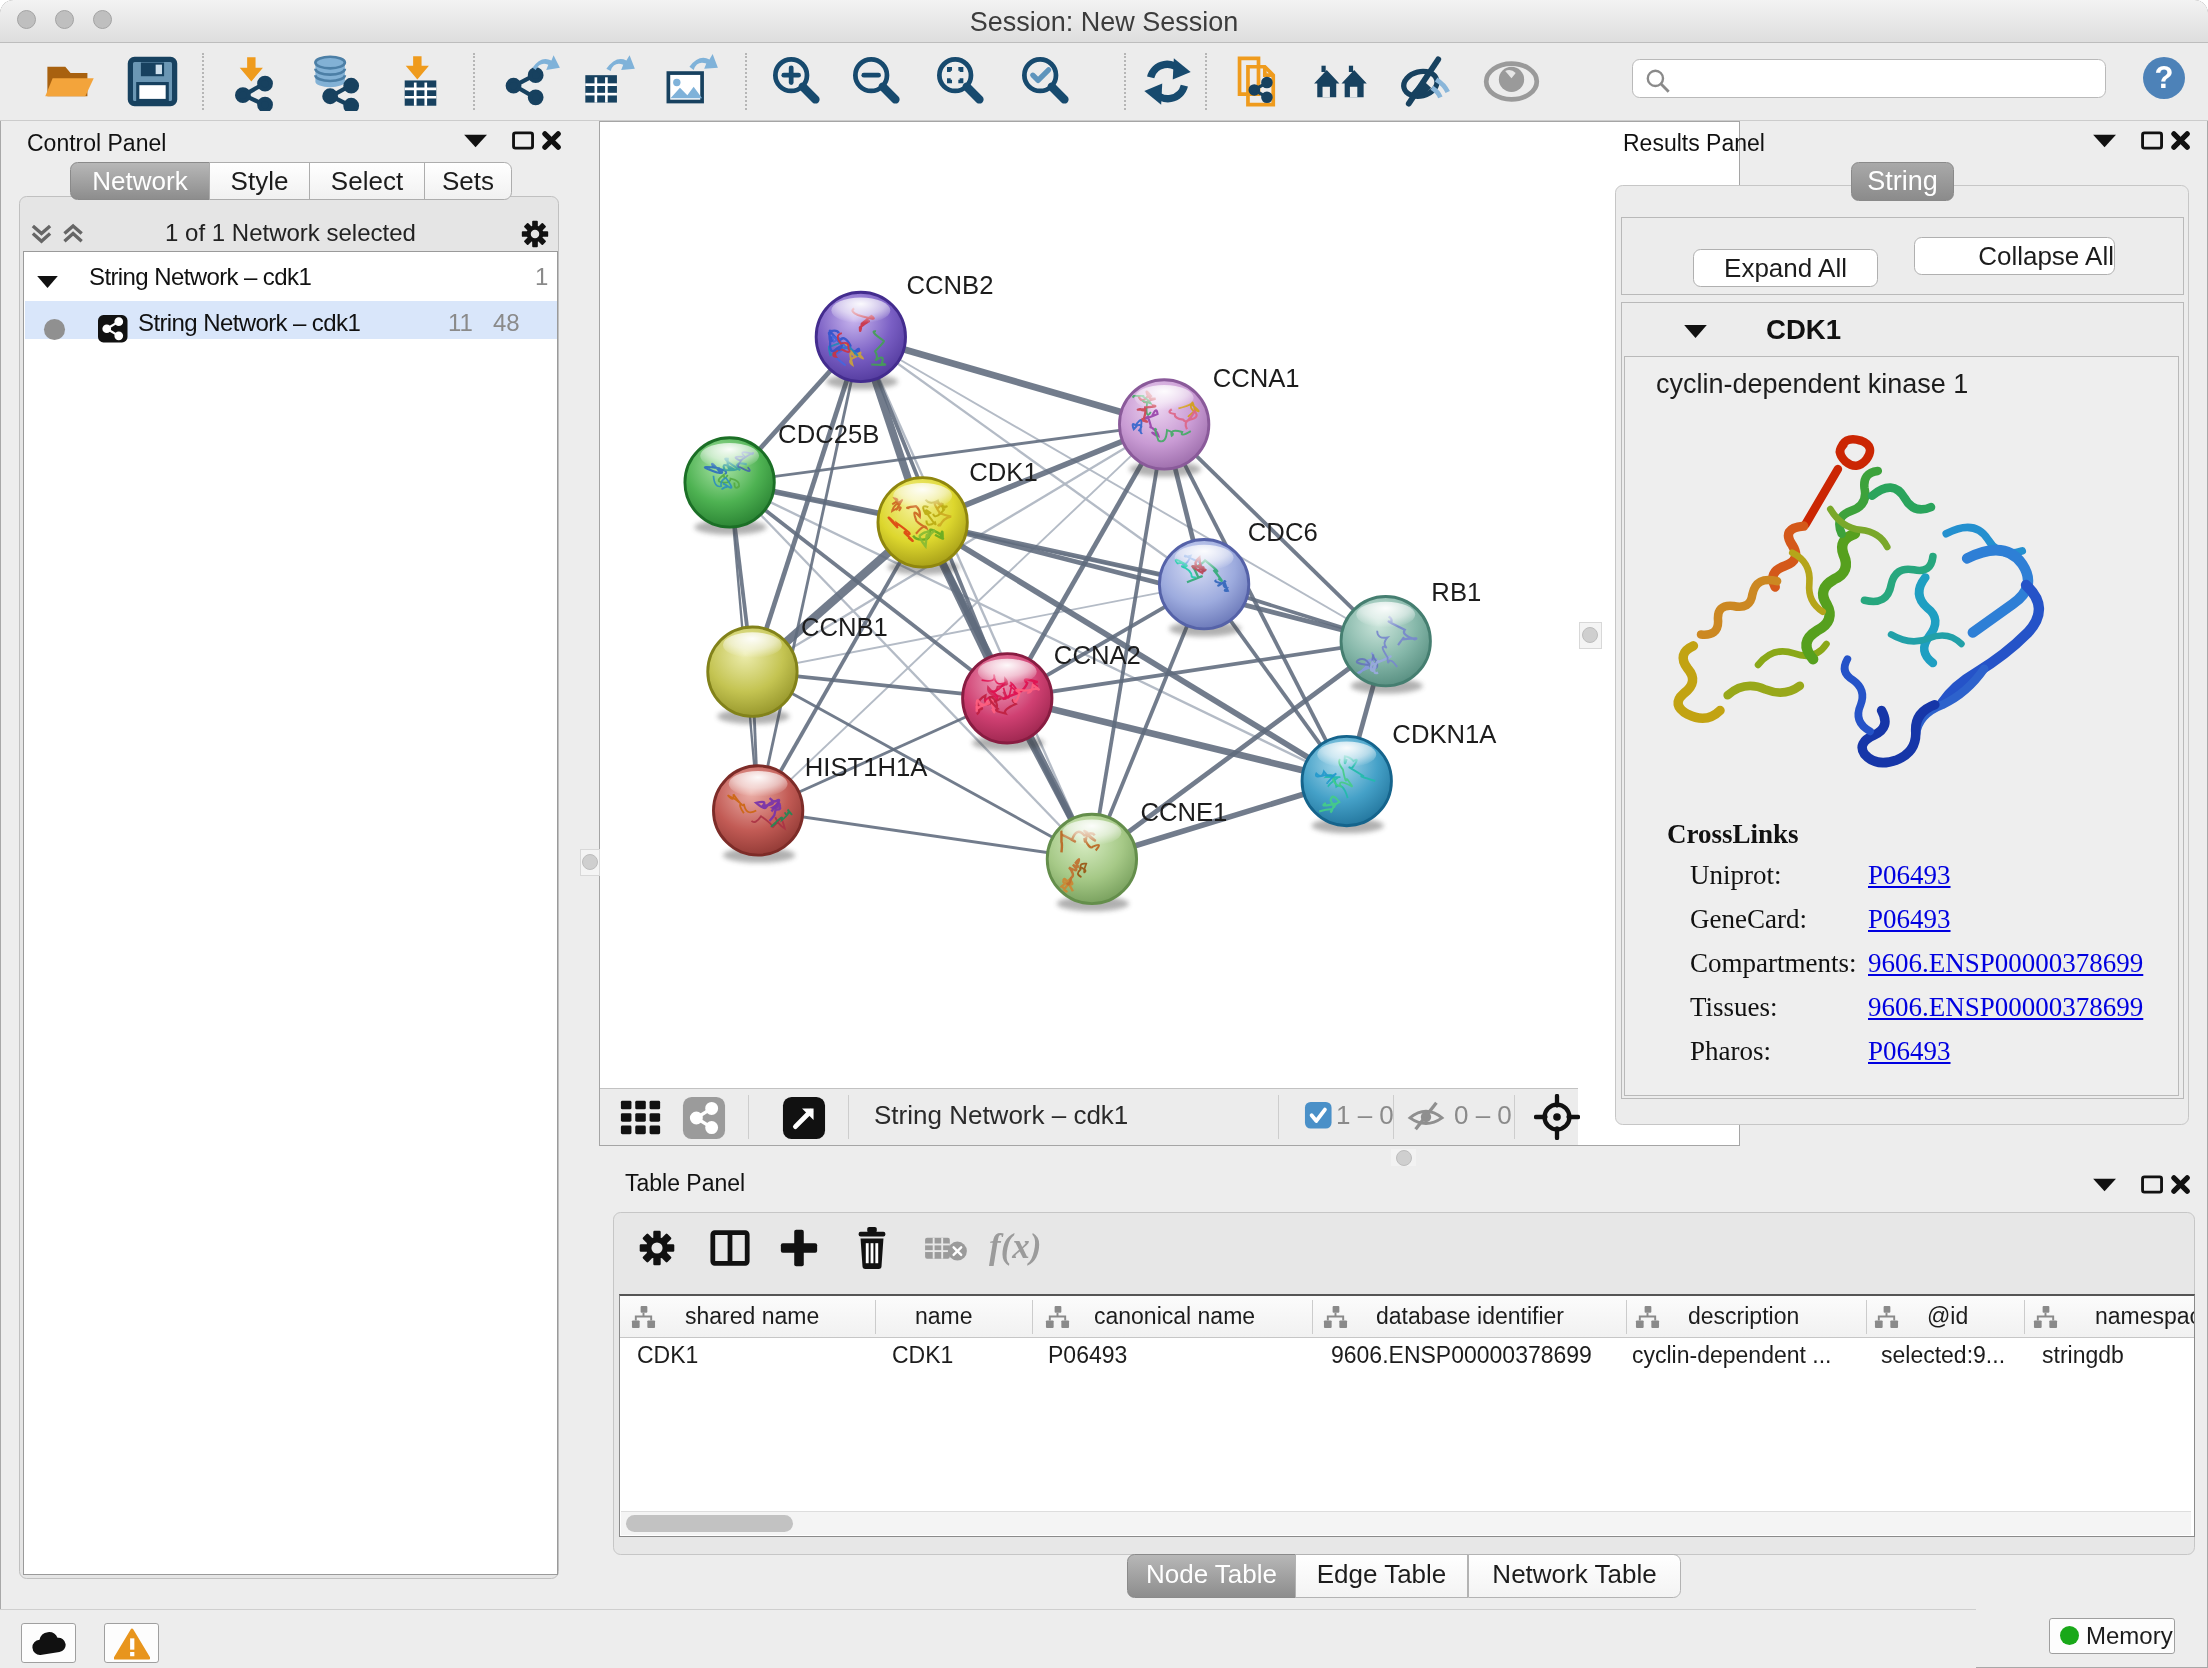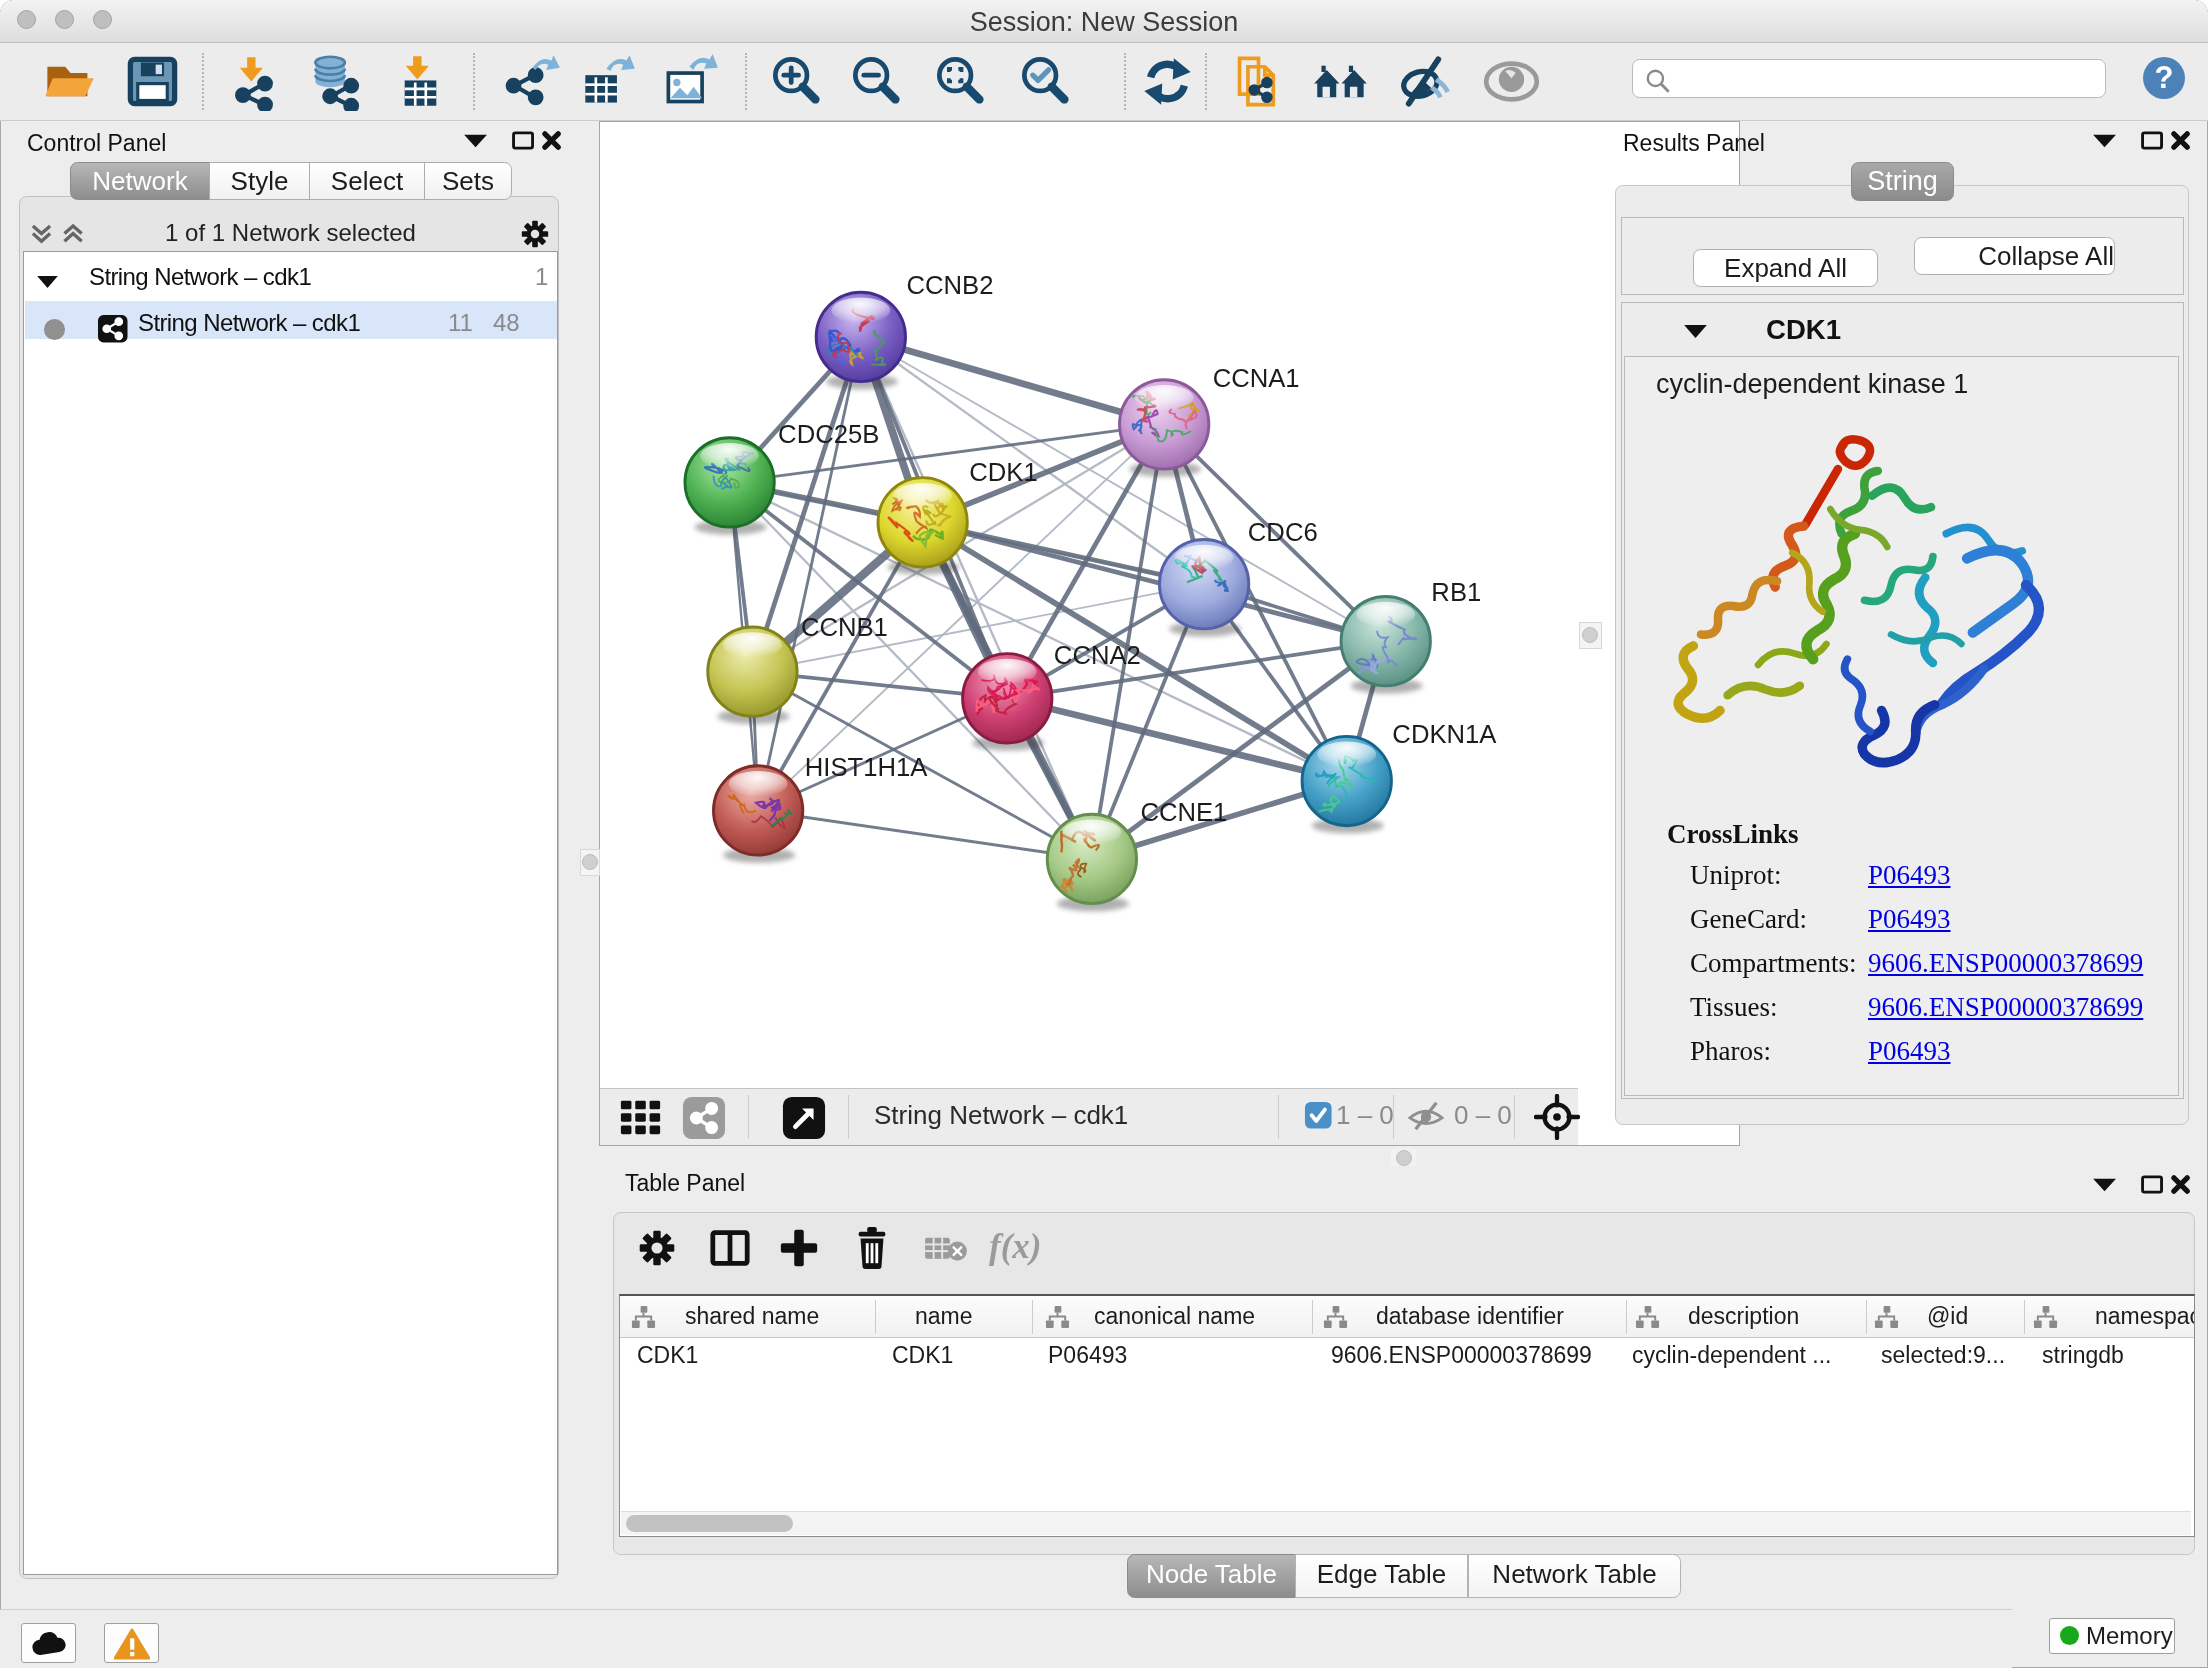--- a/index.html
+++ b/index.html
@@ -30,21 +30,21 @@
 .rbtn{position:absolute;top:237px;height:38px;background:#ffffff;border:1px solid #b0b0b0;border-radius:7.6px;box-sizing:border-box;font-size:26px;color:#1c1c1c;text-align:center;line-height:36px;}
 
 #tp-outer{position:absolute;left:613px;top:1212px;width:1582px;height:343px;background:#e7e7e7;border:1px solid #c6c6c6;border-radius:7.6px;box-sizing:border-box;}
 #tbl{position:absolute;left:619px;top:1294px;width:1576px;height:243px;background:#ffffff;border:1px solid #8a8a8a;border-top:2.9px solid #555;box-sizing:border-box;}
 #thead{position:absolute;left:0;top:0;width:100%;height:42px;background:linear-gradient(#fcfcfc,#f1f1f1);border-bottom:1px solid #c6c6c6;box-sizing:border-box;overflow:hidden;}
 .th{position:absolute;top:0;height:42px;font-size:23px;color:#1c1c1c;}
 .thsep{position:absolute;top:3.8px;height:34px;width:0;border-left:1px solid #cccccc;}
 .td{position:absolute;top:46px;font-size:23px;color:#1c1c1c;}
 .bottomtab{position:absolute;top:1554px;height:44px;box-sizing:border-box;border:1px solid #b3b3b3;background:linear-gradient(#ffffff,#f3f3f3);font-size:26px;color:#1c1c1c;text-align:center;line-height:38px;}
 
-#statusbar{position:absolute;left:0;top:1609px;width:1976px;height:59px;background:#ededed;border-top:1px solid #cfcfcf;padding-left:36px;}
+#statusbar{position:absolute;left:0;top:1609px;width:1976px;height:59px;background:#ededed;border-top:1px solid #cfcfcf;}
 .sbtn{position:absolute;top:13.3px;width:55px;height:40px;background:#fdfdfd;border:1px solid #9f9f9f;border-radius:2.9px;box-sizing:border-box;}
 .serif{font-family:"Liberation Serif",serif;}
 a.lnk{color:#0000e0;text-decoration:underline;}
 </style>
 </head>
 <body>
 <div id="win">
 <div id="titlebar">
   <div class="tl" style="left:17px;"></div>
   <div class="tl" style="left:55px;"></div>

